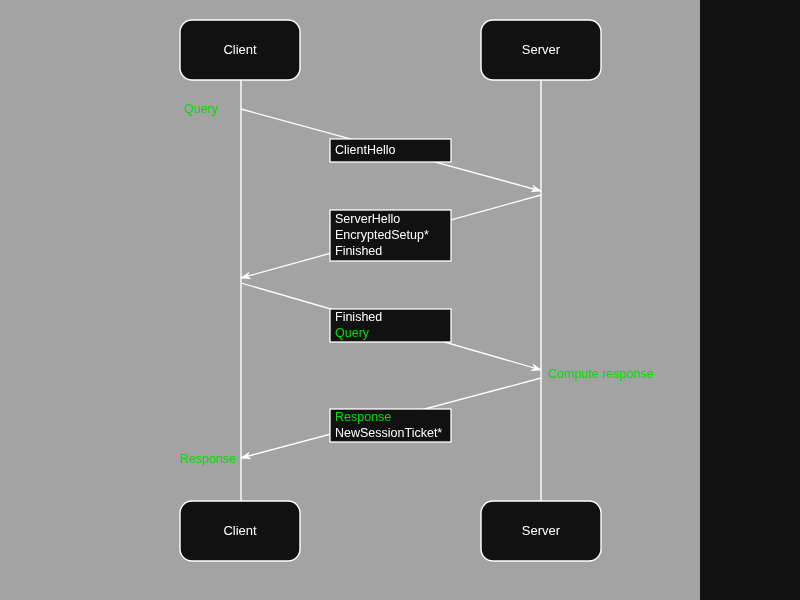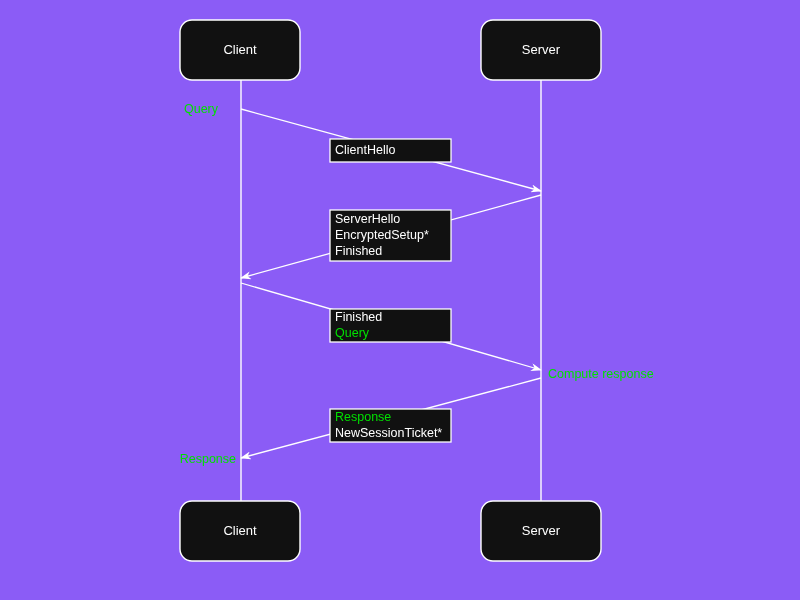--- a/index.html
+++ b/index.html
@@ -9,23 +9,23 @@
     background: #111111;
   }
   body {
     width: 800px;
     height: 600px;
     overflow: hidden;
     font-family: "Liberation Sans", sans-serif;
   }
   #diagram-root {
     position: relative;
-    width: 800px;
+    width: 700px;
     height: 600px;
-    background: #8b5cf6;
+    background: #a3a3a3;
   }
   svg.diagram-canvas {
     position: absolute;
     top: 0;
     left: 0;
     width: 800px;
     height: 600px;
     display: block;
   }
   .actor-box-rect {

